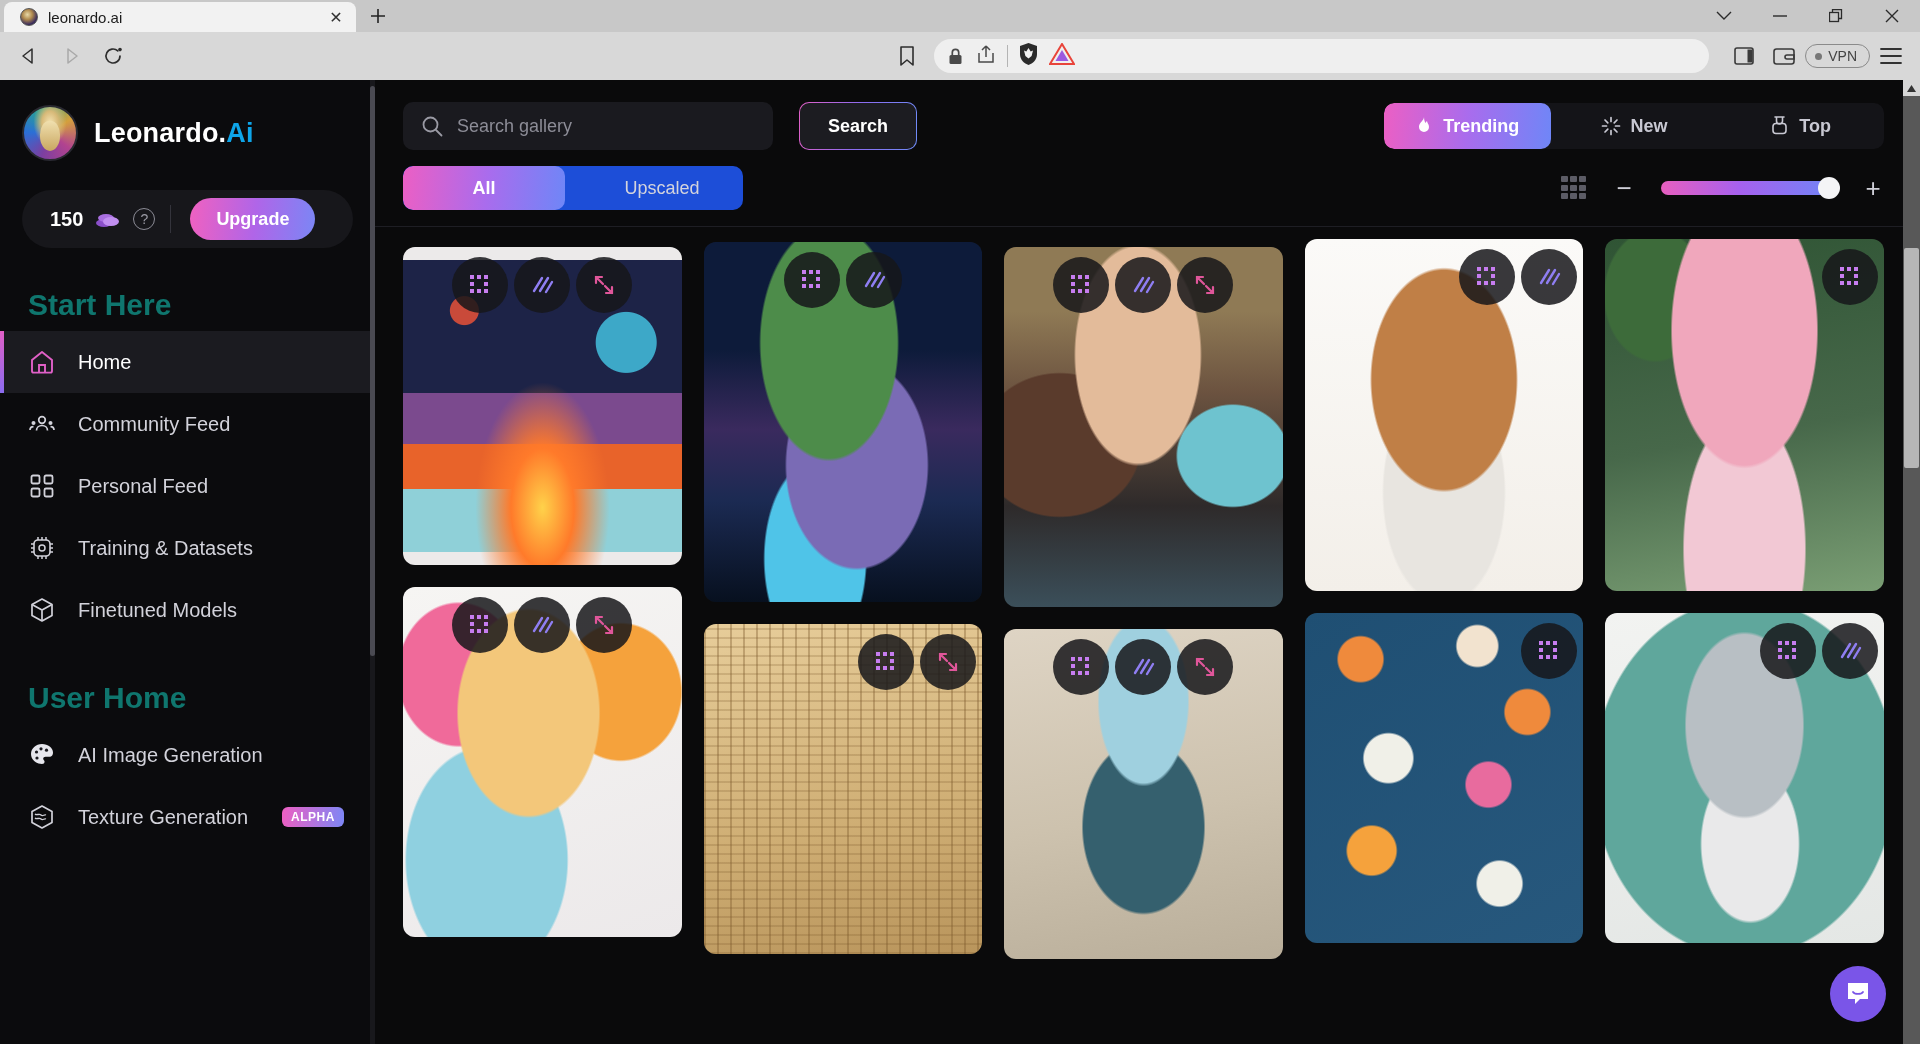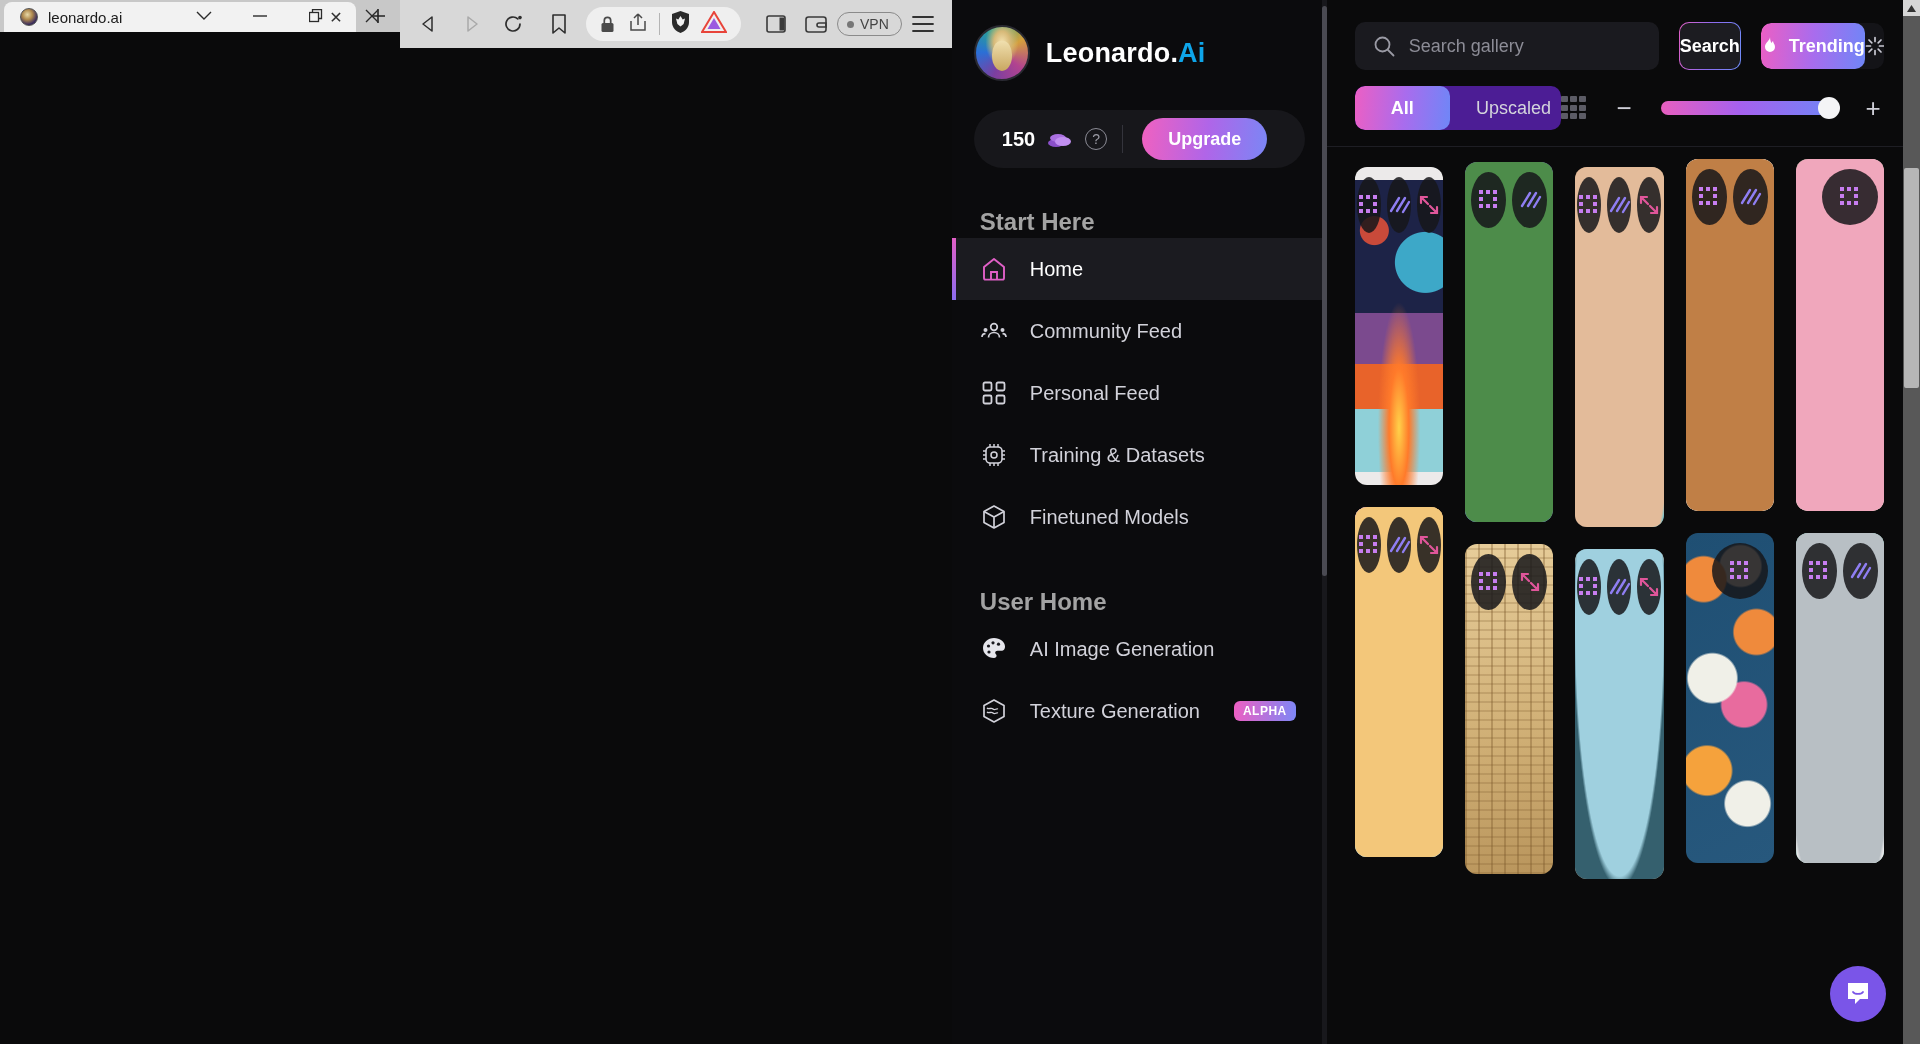--- a/index.html
+++ b/index.html
@@ -4,21 +4,21 @@
 <title>leonardo.ai</title>
 <style>
   * { box-sizing: border-box; margin: 0; padding: 0; }
   html, body {
     width: 1920px; height: 1044px; overflow: hidden;
     font-family: "Liberation Sans", sans-serif;
     background: #0a0a0b;
   }
 
   
-  .browser { width: 1920px; height: 1044px; display: flex; flex-direction: row; }
+  .browser { width: 1920px; height: 1044px; display: flex; flex-direction: column; }
 
   .tabstrip {
     height: 32px; background: #c8c8c8; display: flex; align-items: flex-end;
     position: relative; flex: 0 0 32px;
   }
   .tab {
     height: 30px; width: 352px; background: #f2f2f2; border-radius: 8px 8px 0 0;
     display: flex; align-items: center; padding: 0 10px 0 16px; gap: 10px;
     margin-left: 4px; position: relative;
   }
@@ -111,21 +111,21 @@
   }
   .cdiv { width: 1px; height: 28px; background: #34343c; margin-left: 2px; }
   .upgrade-btn {
     margin-left: 6px; height: 42px; padding: 0 26px; border-radius: 21px;
     background: linear-gradient(95deg, #f061c0 0%, #b065e8 52%, #7b86f5 100%);
     color: #fff; font-size: 18px; font-weight: 700; display: flex; align-items: center;
     justify-content: center; border: none; cursor: pointer; font-family: inherit;
   }
 
   .sb-section {
-    font-size: 24px; font-weight: 700; color: #a3a3a3; padding: 40px 0 2px 28px;
+    font-size: 30px; font-weight: 700; color: #0f766e; padding: 40px 0 9px 28px;
   }
   .sb-item {
     height: 62px; display: flex; align-items: center; gap: 22px; padding-left: 28px;
     color: #d2d2da; font-size: 20px; cursor: pointer; position: relative;
   }
   .sb-item.active { background: #1b1b20; color: #fff; }
   .sb-item.active::before {
     content: ""; position: absolute; left: 0; top: 0; bottom: 0; width: 4px;
     background: linear-gradient(180deg, #e25fc6, #8b6cf0);
   }
@@ -141,21 +141,21 @@
     position: absolute; left: 0; top: 6px; width: 5px; height: 570px;
     background: #4a4a52; border-radius: 3px;
   }
 
   
   .main { flex: 1; display: flex; flex-direction: column; overflow: hidden; position: relative; }
 
   .topbar {
     padding: 22px 36px 0 28px; background: #0a0a0b;
   }
-  .topbar-row1 { display: flex; align-items: center; gap: 20px; }
+  .topbar-row1 { display: flex; align-items: center; gap: 26px; }
   .search-field {
     width: 370px; height: 48px; background: #1a1a1f; border-radius: 10px;
     display: flex; align-items: center; gap: 14px; padding: 0 18px;
   }
   .search-field input {
     flex: 1; background: transparent; border: none; outline: none;
     color: #dcdce2; font-size: 18px; font-family: inherit;
   }
   .search-field input::placeholder { color: #8c8c96; }
   .search-btn {
@@ -173,21 +173,21 @@
     flex: 1; height: 46px; display: flex; align-items: center; justify-content: center;
     gap: 10px; color: #c8c8d2; font-size: 18px; cursor: pointer; font-weight: bold;
   }
   .sort-tab.active {
     background: linear-gradient(95deg, #ec5fc4 0%, #a96ced 50%, #6f86f7 100%);
     color: #fff; font-weight: 600; border-radius: 10px;
   }
 
   .topbar-row2 { display: flex; align-items: center; margin-top: 16px; padding-bottom: 16px; }
   .filter-tabs {
-    display: flex; background: #4c1d95; border-radius: 10px; height: 44px;
+    display: flex; background: #1d4ed8; border-radius: 10px; height: 44px;
     width: 340px; overflow: hidden; gap: 16px;
   }
   .filter-tab {
     flex: 1; display: flex; align-items: center; justify-content: center;
     color: #d4d4dc; font-size: 18px; cursor: pointer; border-radius: 10px;
   }
   .filter-tab.active {
     background: linear-gradient(95deg, #ec5fc4 0%, #a96ced 52%, #6f86f7 100%);
     color: #fff; font-weight: 600;
   }

